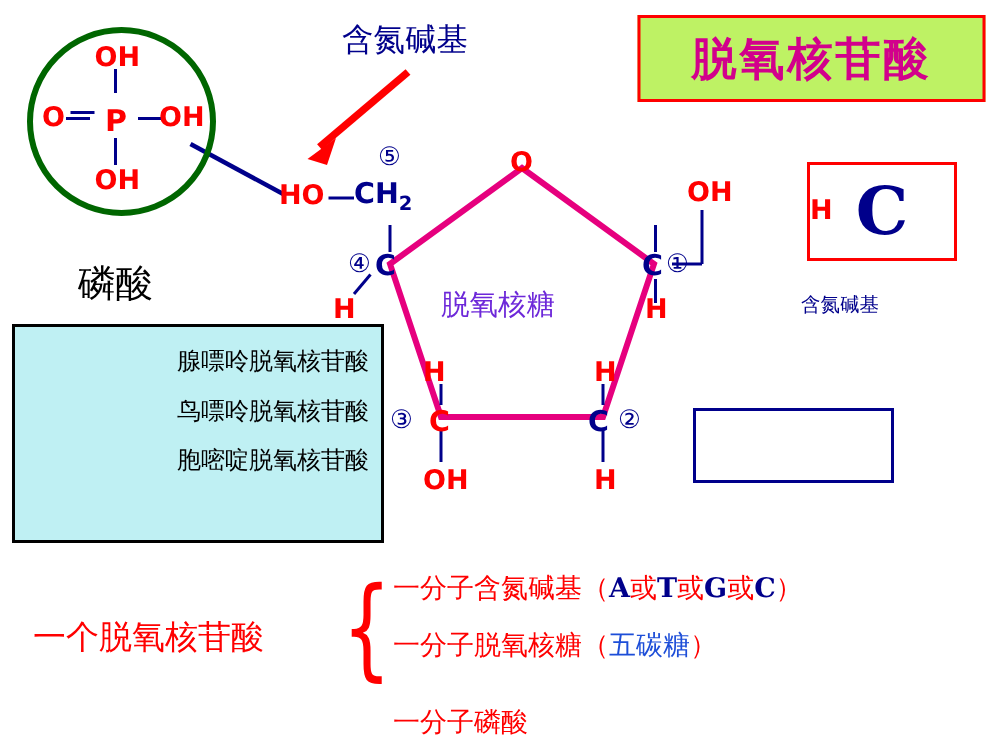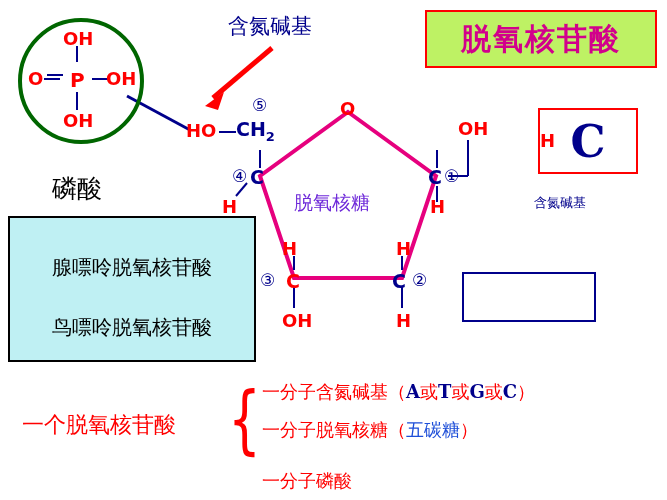--- a/index.html
+++ b/index.html
@@ -32,21 +32,21 @@
   .lbl{white-space:nowrap;}
   .blue-bold{color:#00008b;font-weight:bold;}
   .magenta{color:#1d4ed8;}
   
   #nucleotide-list{
     left:8px;top:216px;width:248px;height:146px;
     background:#bff0f3;border:2px solid #000000;
     box-sizing:border-box;padding:6px 8px;
   }
   #nucleotide-list div{
-    font-size:20px;color:#000;line-height:33px;text-align:center;margin-top:27px;
+    font-size:16px;color:#000;line-height:33px;text-align:right;
   }
   
   #empty-box{
     left:462px;top:272px;width:130px;height:46px;
     border:2px solid #00008b;background:#ffffff;
   }
   
   #base-box{
     left:538px;top:108px;width:96px;height:62px;
     border:2px solid #ff0000;background:#ffffff;
@@ -145,20 +145,21 @@
 <div class="abs red-atom lbl" style="left:458px;top:118px;">OH</div>
 <div class="abs red-atom lbl" style="left:540px;top:130px;z-index:3;">H</div>
 <div class="abs" id="base-box">
   <span id="base-letter">C</span>
 </div>
 <div class="abs lbl" style="left:534px;top:194px;font-size:13px;color:#00008b;">含氮碱基</div>
 
 <div class="abs" id="nucleotide-list">
   <div>腺嘌呤脱氧核苷酸</div>
   <div>鸟嘌呤脱氧核苷酸</div>
+  <div>胞嘧啶脱氧核苷酸</div>
 </div>
 
 <div class="abs" id="empty-box"></div>
 
 <div class="abs" id="summary-title">一个脱氧核苷酸</div>
 <div class="abs" id="brace">{</div>
 
 <div class="abs summary-line" style="left:262px;top:380px;">
   <span>一分子含氮碱基（</span><span class="blue-bold" style="font-family:'DejaVu Serif','Liberation Serif',serif;">A</span><span>或</span><span class="blue-bold" style="font-family:'DejaVu Serif','Liberation Serif',serif;">T</span><span>或</span><span class="blue-bold" style="font-family:'DejaVu Serif','Liberation Serif',serif;">G</span><span>或</span><span class="blue-bold" style="font-family:'DejaVu Serif','Liberation Serif',serif;">C</span><span>）</span>
 </div>

